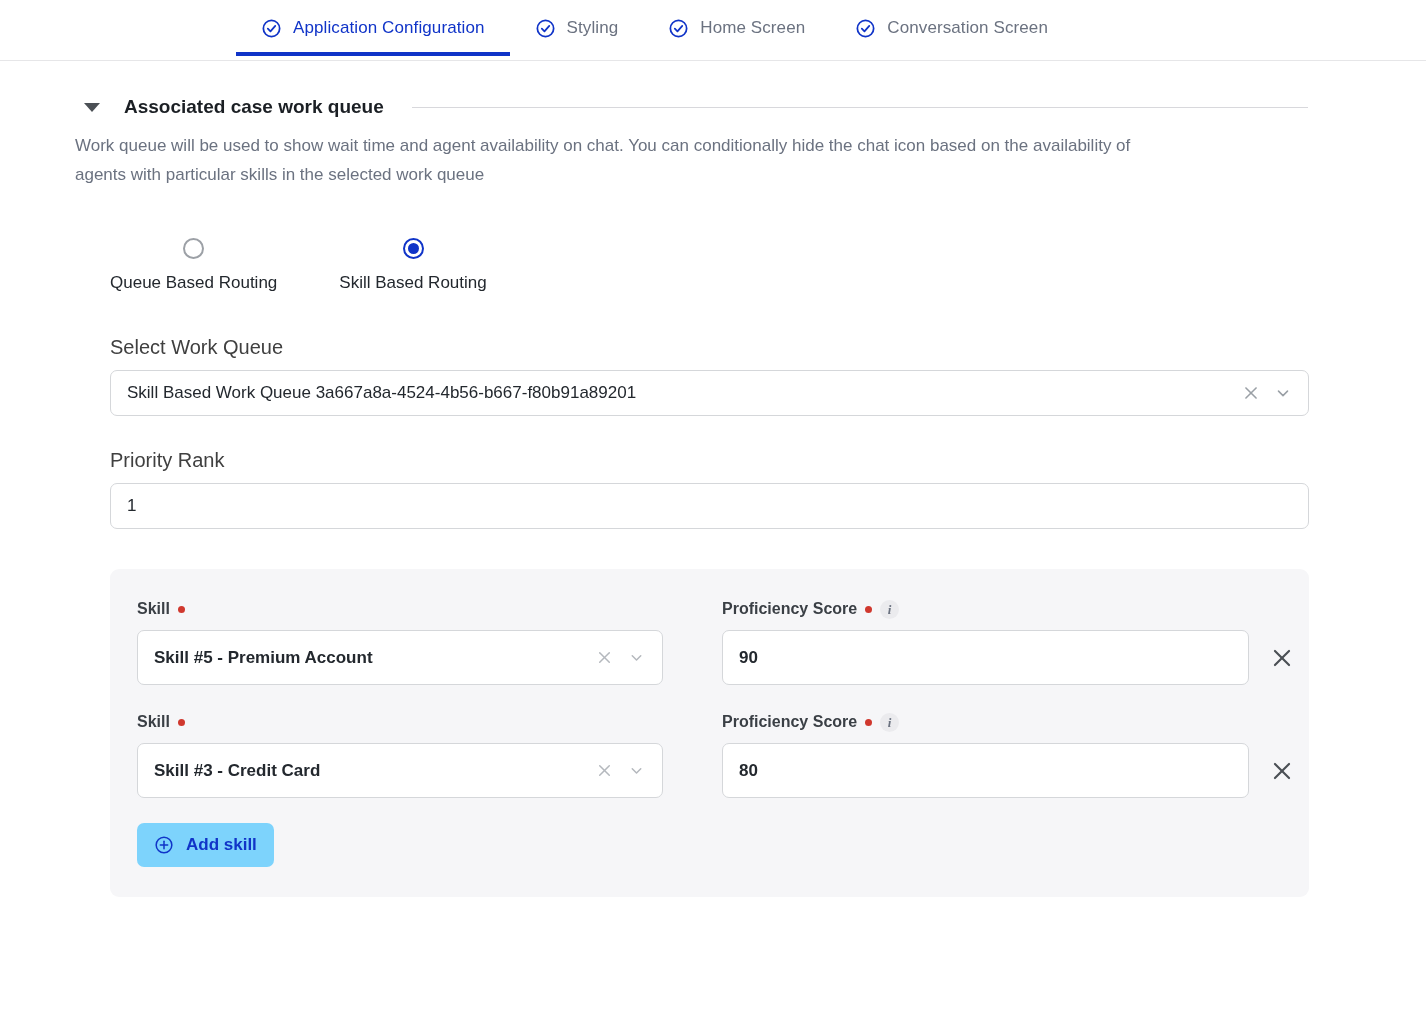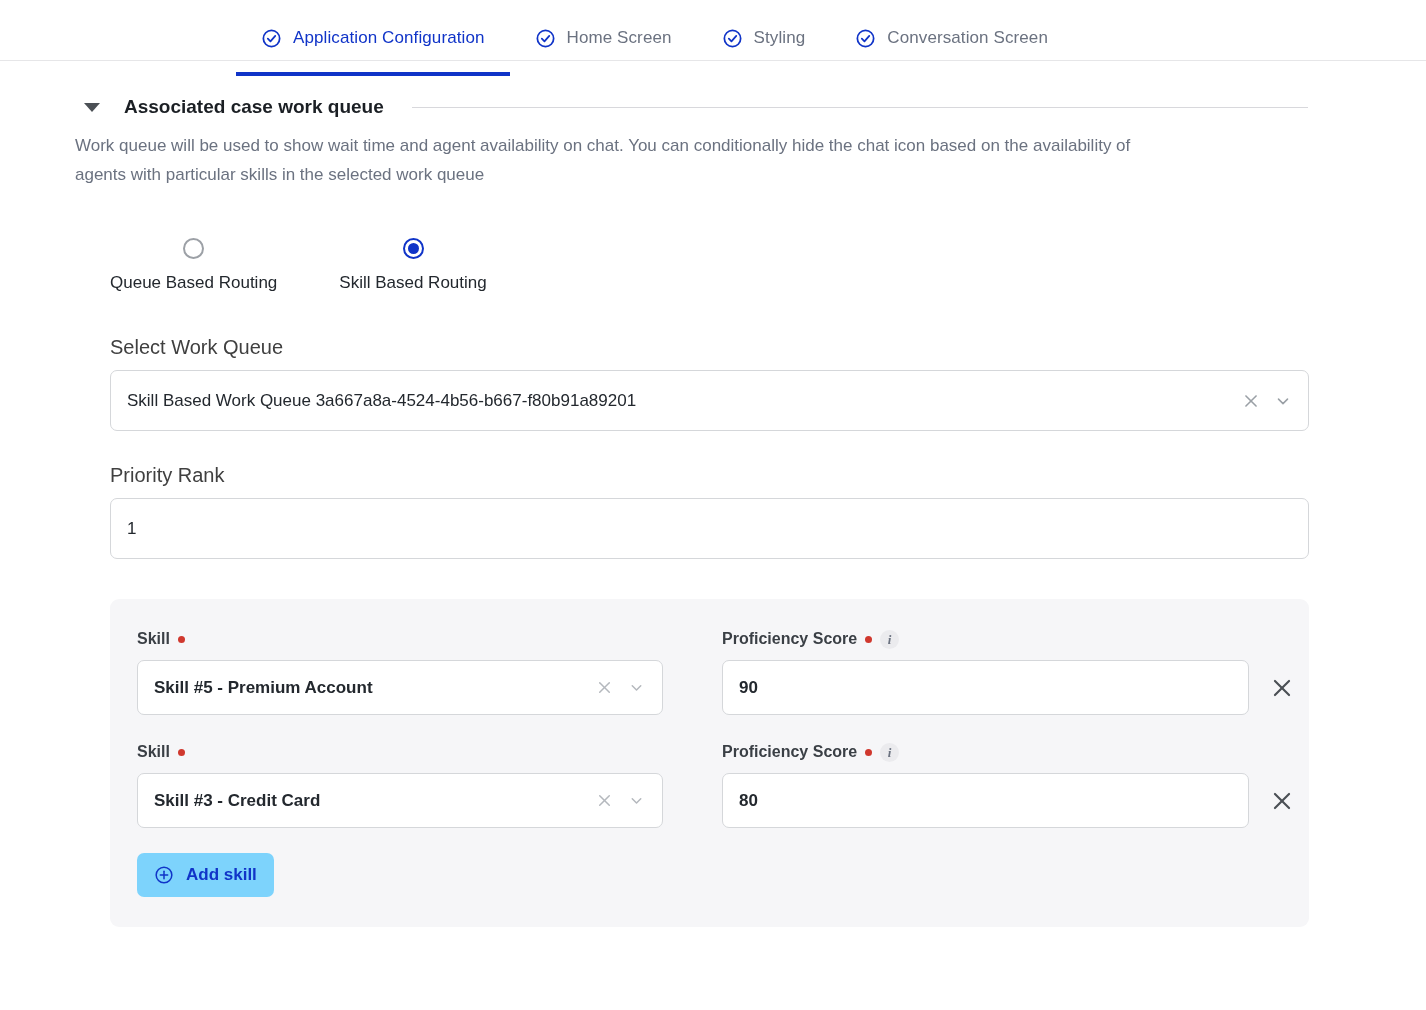--- a/index.html
+++ b/index.html
@@ -18,21 +18,21 @@
     height: 61px;
     display: flex;
     align-items: flex-start;
     padding-left: 236px;
     border-bottom: 1px solid #e6e6e8;
   }
   .tab {
     display: flex;
     align-items: center;
     gap: 11px;
-    height: 76px;
+    height: 56px;
     padding: 0 25px;
     cursor: pointer;
     background: none;
     border: none;
     font-family: "Liberation Sans", sans-serif;
     font-size: 17px;
     color: #6b7280;
     position: relative;
     white-space: nowrap;
   }
@@ -131,21 +131,21 @@
 
   
   .field { padding-left: 110px; padding-right: 117px; }
   .field-label {
     font-size: 20px;
     color: #404040;
     margin-bottom: 11px;
   }
   .ctrl {
     position: relative;
-    height: 61px;
+    height: 46px;
     border: 1px solid #d5d7da;
     border-radius: 7px;
     background: #fff;
     display: flex;
     align-items: center;
     padding: 0 16px;
   }
   .ctrl-value {
     font-size: 17px;
     color: #23282e;
@@ -266,31 +266,31 @@
     <span class="tab-label">Application Configuration</span>
   </button>
 
   <button class="tab">
     <span class="check-icon">
       <svg viewBox="0 0 24 24" width="21" height="21" fill="none" stroke="#1034c8" stroke-width="2" stroke-linecap="round" stroke-linejoin="round">
         <circle cx="12" cy="12" r="9.3"></circle>
         <polyline points="7.8,12.2 10.8,15.2 16.3,9"></polyline>
       </svg>
     </span>
-    <span class="tab-label">Home Screen</span>
+    <span class="tab-label">Styling</span>
   </button>
 
   <button class="tab">
     <span class="check-icon">
       <svg viewBox="0 0 24 24" width="21" height="21" fill="none" stroke="#1034c8" stroke-width="2" stroke-linecap="round" stroke-linejoin="round">
         <circle cx="12" cy="12" r="9.3"></circle>
         <polyline points="7.8,12.2 10.8,15.2 16.3,9"></polyline>
       </svg>
     </span>
-    <span class="tab-label">Styling</span>
+    <span class="tab-label">Home Screen</span>
   </button>
 
   <button class="tab">
     <span class="check-icon">
       <svg viewBox="0 0 24 24" width="21" height="21" fill="none" stroke="#1034c8" stroke-width="2" stroke-linecap="round" stroke-linejoin="round">
         <circle cx="12" cy="12" r="9.3"></circle>
         <polyline points="7.8,12.2 10.8,15.2 16.3,9"></polyline>
       </svg>
     </span>
     <span class="tab-label">Conversation Screen</span>

